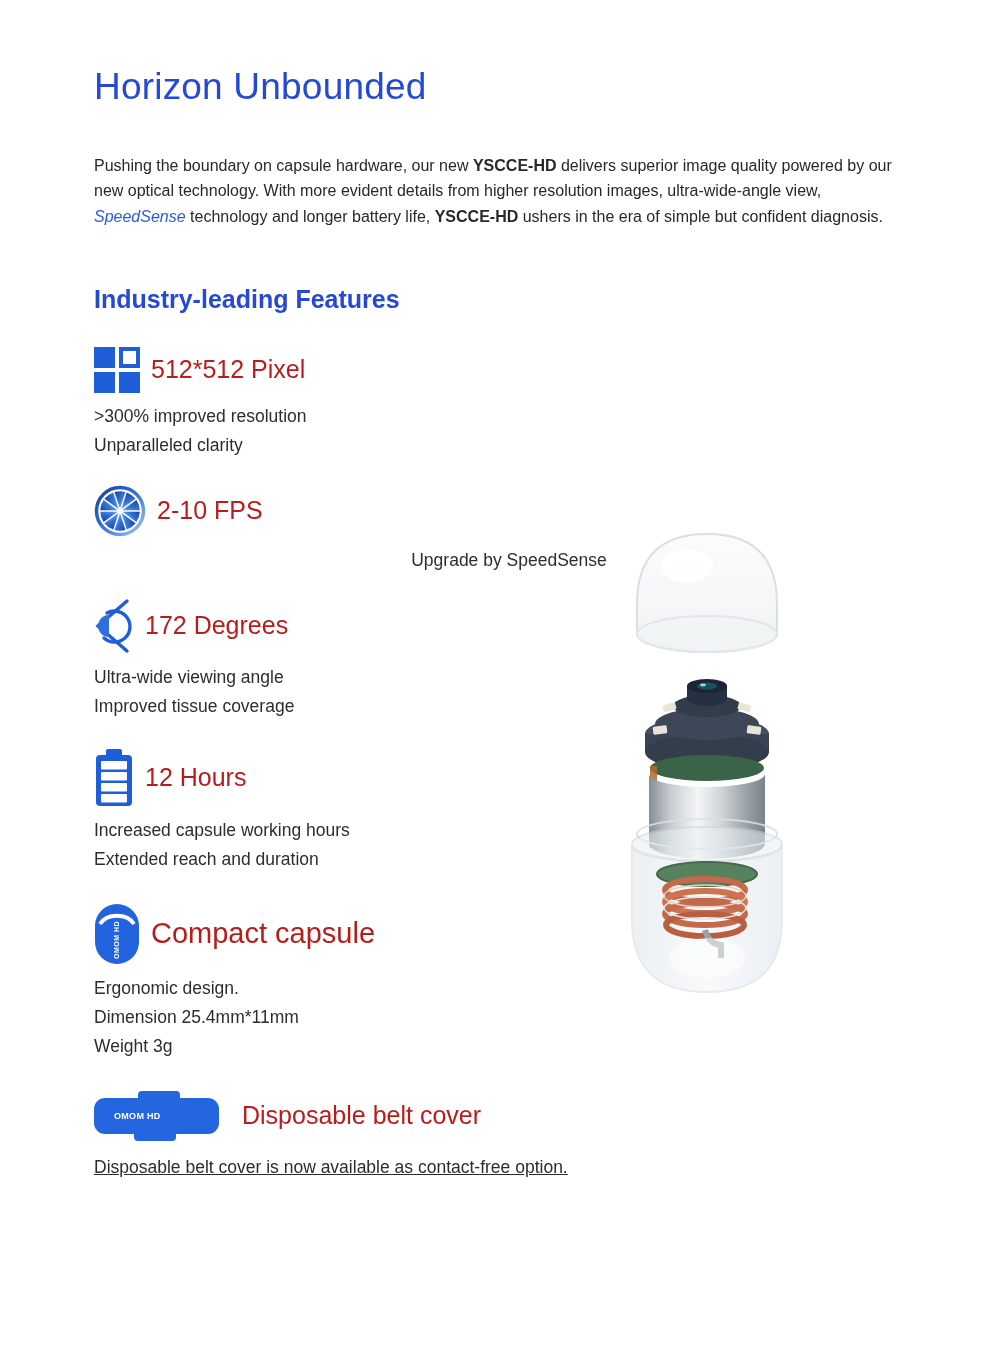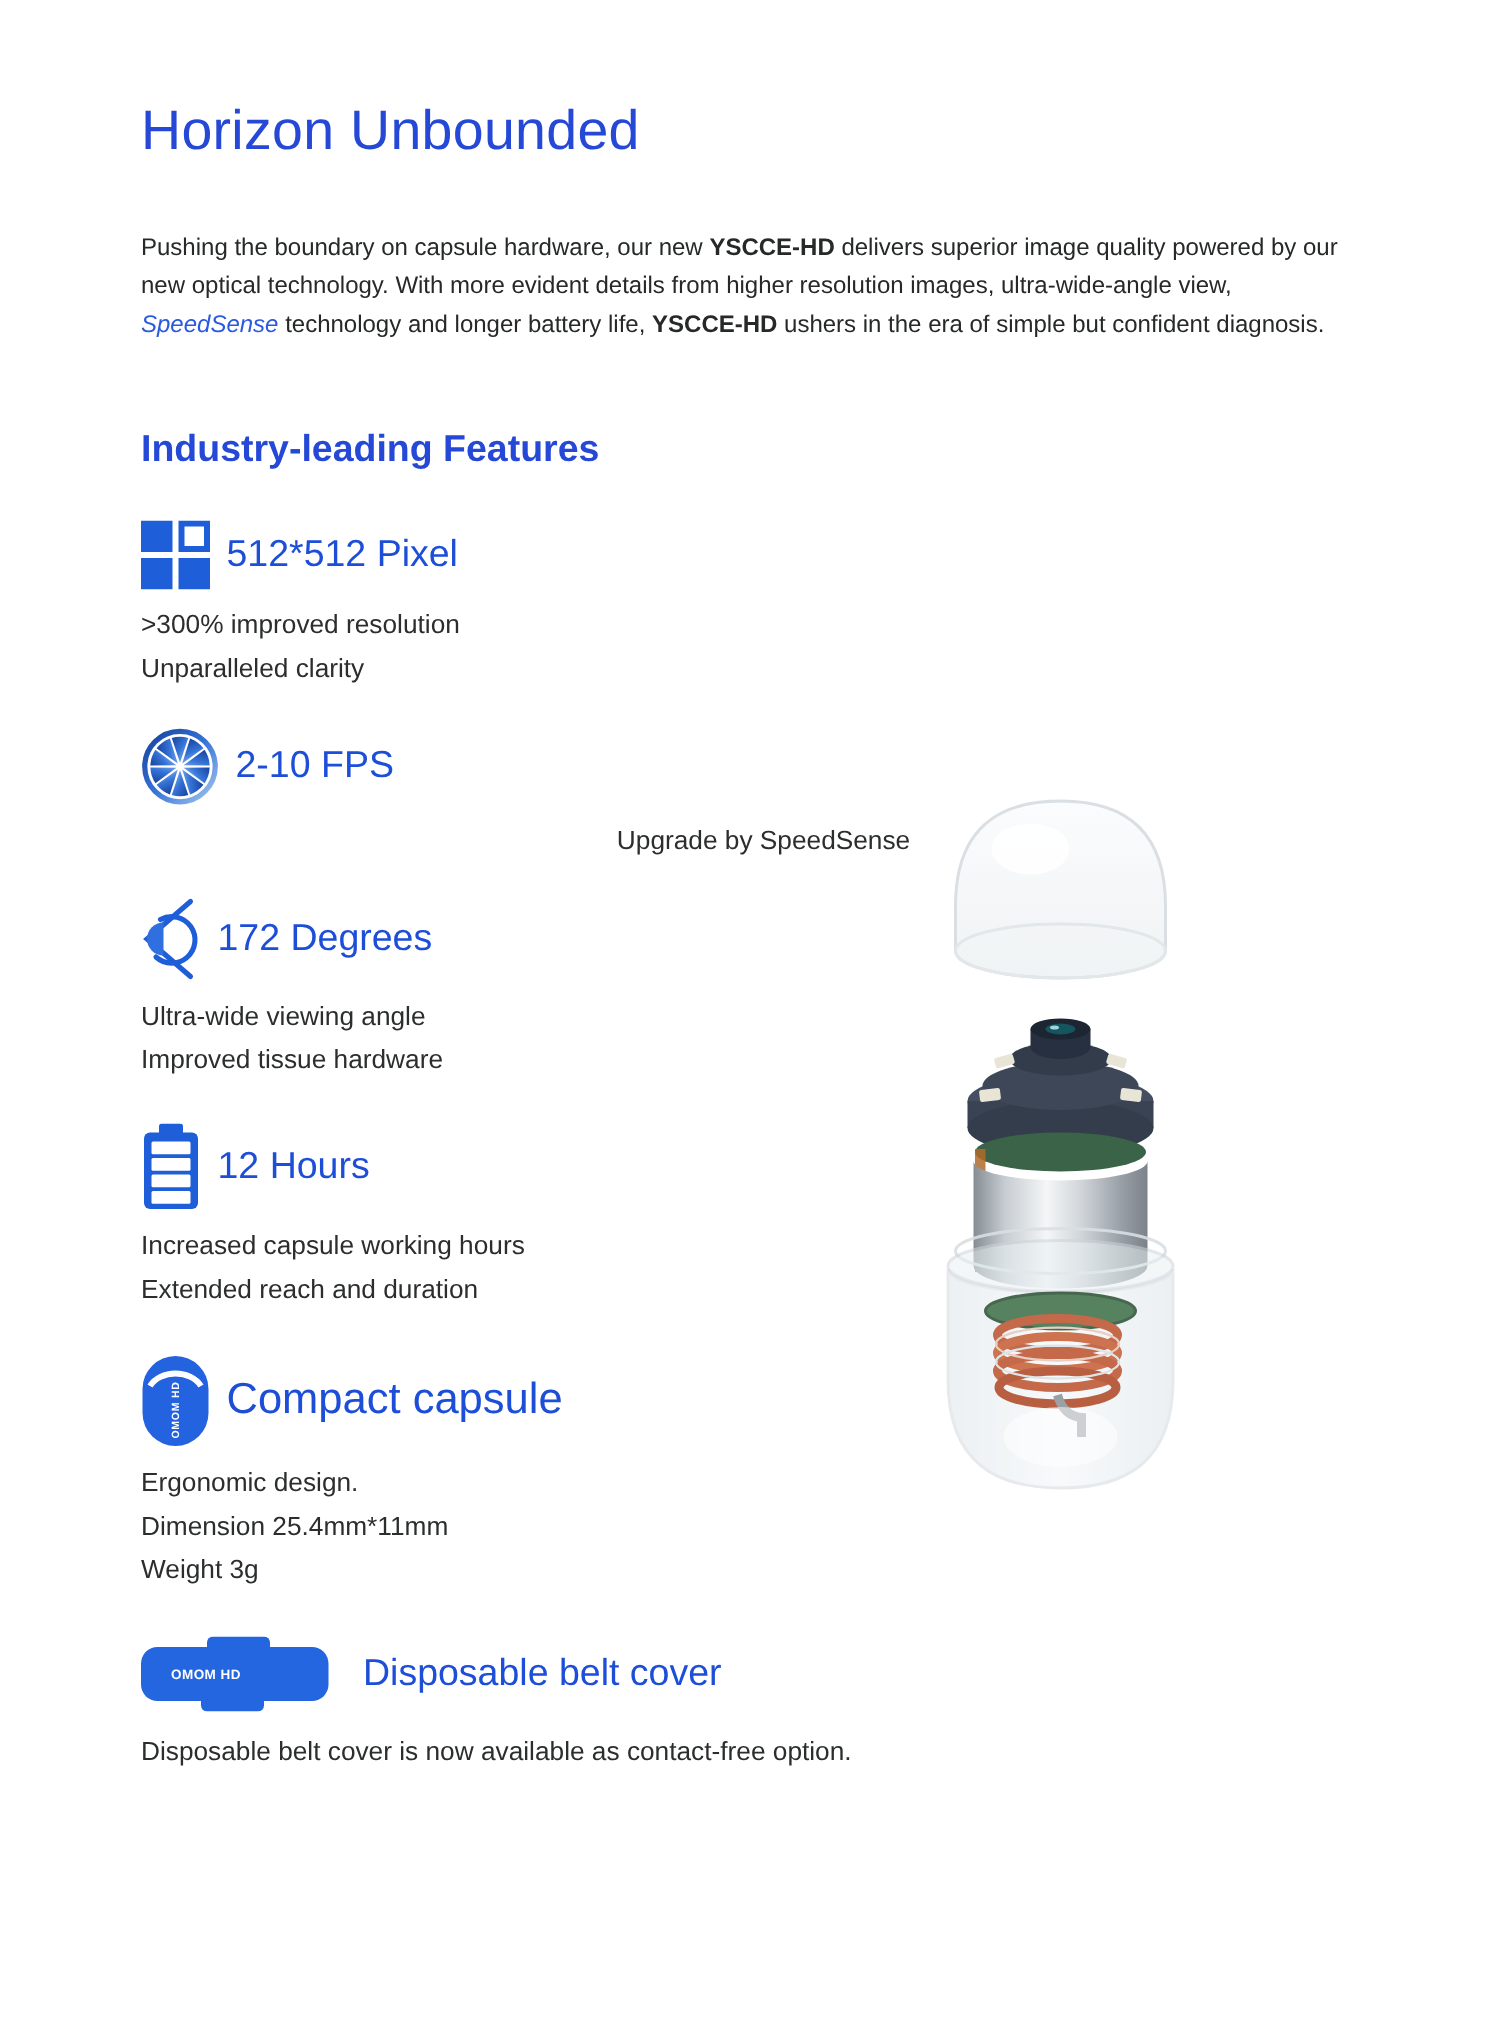--- a/index.html
+++ b/index.html
@@ -35,30 +35,30 @@
   .f1 { margin-top: 33px; }
   .f2 { margin-top: 25px; text-align: center; }
   .f3 { margin-top: 23px; }
   .f4 { margin-top: 28px; }
   .f5 { margin-top: 29px; }
   .f6 { margin-top: 30px; }
 
   .feature-head { display: flex; align-items: center; gap: 11px; }
   .f6 .feature-head { gap: 18px; }
   .feature-title {
-    margin: 0; font-size: 25px; font-weight: 400; color: #1d4ed8;
+    margin: 0; font-size: 25px; font-weight: 400; color: #b91c1c;
   }
   .f5 .feature-title { font-size: 29px; }
   .icon-box { flex: 0 0 auto; display: flex; align-items: center; justify-content: center; }
 
   .feature-lines { margin-top: 9px; }
   .feature-lines p {
     margin: 0; font-size: 17.5px; line-height: 29px; color: #2b2e2d;
   }
-  .f6 .feature-lines { margin-top: 12px; }
+  .f6 .feature-lines { margin-top: 12px; text-decoration: underline; }
 
   .illustration {
     position: absolute; left: 627px; top: 528px;
     width: 160px; height: 470px;
   }
 </style>
 </head>
 <body>
 
 <div class="content">
@@ -128,21 +128,21 @@
             <path d="M33 3 L4 28 L33 53"></path>
             <path d="M13 15 A15.5 15.5 0 1 1 10 40"></path>
           </g>
           <path d="M15 17 A11 11 0 0 0 15 39 Z" fill="#2f6fe0"></path>
         </svg>
       </span>
       <h3 class="feature-title">172 Degrees</h3>
     </div>
     <div class="feature-lines">
       <p>Ultra-wide viewing angle</p>
-      <p>Improved tissue hardware</p>
+      <p>Improved tissue coverage</p>
     </div>
   </div>
 
   <div class="feature f4">
     <div class="feature-head">
       <span class="icon-box">
         <svg width="40" height="58" viewBox="0 0 40 58">
           <rect x="12" y="0" width="16" height="8" rx="2" fill="#1e5ed8"></rect>
           <rect x="2" y="6" width="36" height="51" rx="4" fill="#1e5ed8"></rect>
           <g fill="#ffffff">

